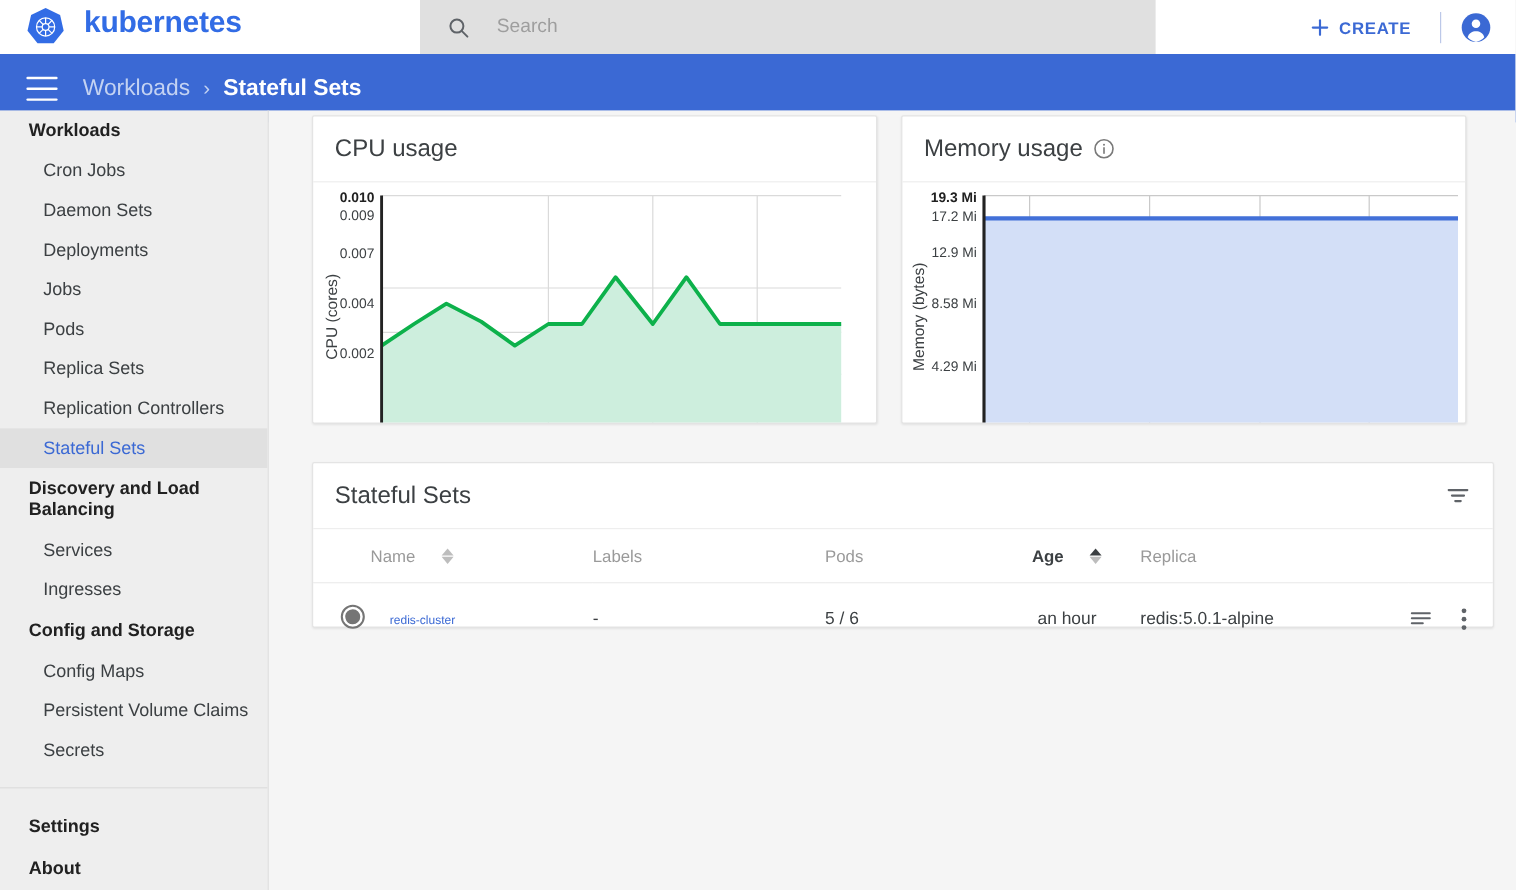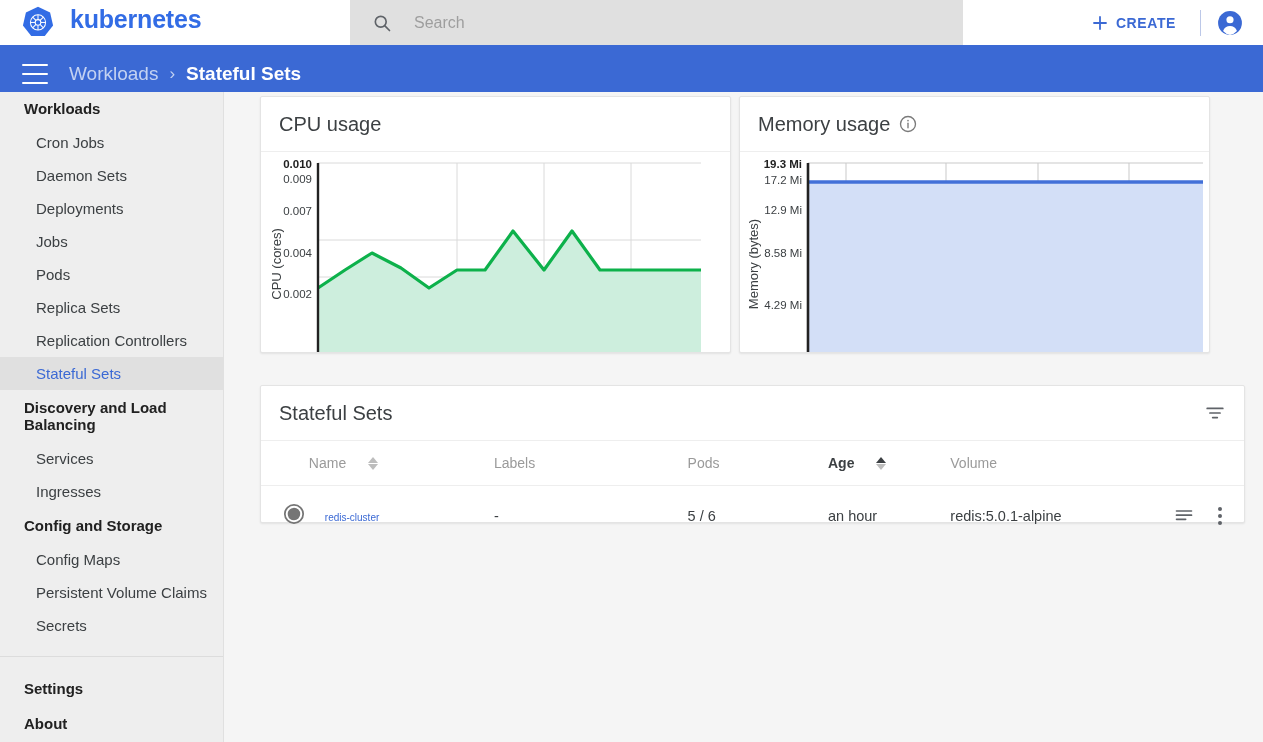--- a/index.html
+++ b/index.html
@@ -112,21 +112,21 @@
     padding: 0 18px;
   }
   .card-title {
     font-size: 20px; color: #3c4043; font-weight: normal;
     display: flex; align-items: center; gap: 9px;
   }
   .info-icon { width: 18px; height: 18px; color: #7a7a7a; cursor: pointer; }
 
   .charts-row {
     position: absolute; left: 36px; top: 4px;
-    display: flex; gap: 8px;
+    display: flex; gap: 20px;
   }
   .chart-card { width: 471px; height: 257px; }
   .chart-body { position: relative; width: 100%; height: 200px; }
   .chart-svg { display: block; }
 
   
   .table-card {
     position: absolute; left: 260px; top: 385px;
     width: 985px; height: 138px;
   }
@@ -148,21 +148,21 @@
   .row-status { width: 48px; padding-left: 22px !important; }
   .status-icon { width: 22px; height: 22px; }
   .name-link { color: #3b69d4; text-decoration: none; cursor: pointer; font-size: 10px; padding-left: 16px; }
   .row-actions { display: flex; align-items: center; justify-content: flex-end; gap: 22px; padding-right: 20px; }
   .logs-icon { width: 20px; height: 20px; color: #5f6368; cursor: pointer; }
   .kebab { display: flex; flex-direction: column; gap: 3px; cursor: pointer; padding: 2px; }
   .kebab i { width: 4px; height: 4px; border-radius: 50%; background: #5f6368; display: block; }
   .col-name { width: 190px; padding-left: 0 !important; }
   .col-labels { width: 200px; }
   .col-pods { width: 145px; }
-  .col-age { width: 125px; }
+  .col-age { width: 125px; text-align: center; }
   .col-images { width: 230px; }
 </style>
 </head>
 <body>
 
 <div class="app">
 
   <div class="toolbar">
     <div class="logo-wrap">
       <svg class="k8s-logo" viewBox="0 0 64 64">
@@ -376,21 +376,21 @@
           <th class="col-age sorted">
             <span class="th-inner">
               <span>Age</span>
               <span class="sort-arrows">
                 <i class="arrow-up"></i>
                 <i class="arrow-down"></i>
               </span>
             </span>
           </th>
           <th class="col-images">
-            <span class="th-inner">Volume</span>
+            <span class="th-inner">Replica</span>
           </th>
           <th></th>
         </tr>
       </thead>
       <tbody>
         <tr>
           <td class="row-status">
             <svg class="status-icon" viewBox="0 0 24 24">
               <circle cx="12" cy="12" r="10" fill="none" stroke="#757575" stroke-width="1.9"></circle>
               <path d="M12 5.2 A6.8 6.8 0 0 1 12 18.8 A6.8 6.8 0 0 1 9 5.9 Z" fill="#757575"></path>

